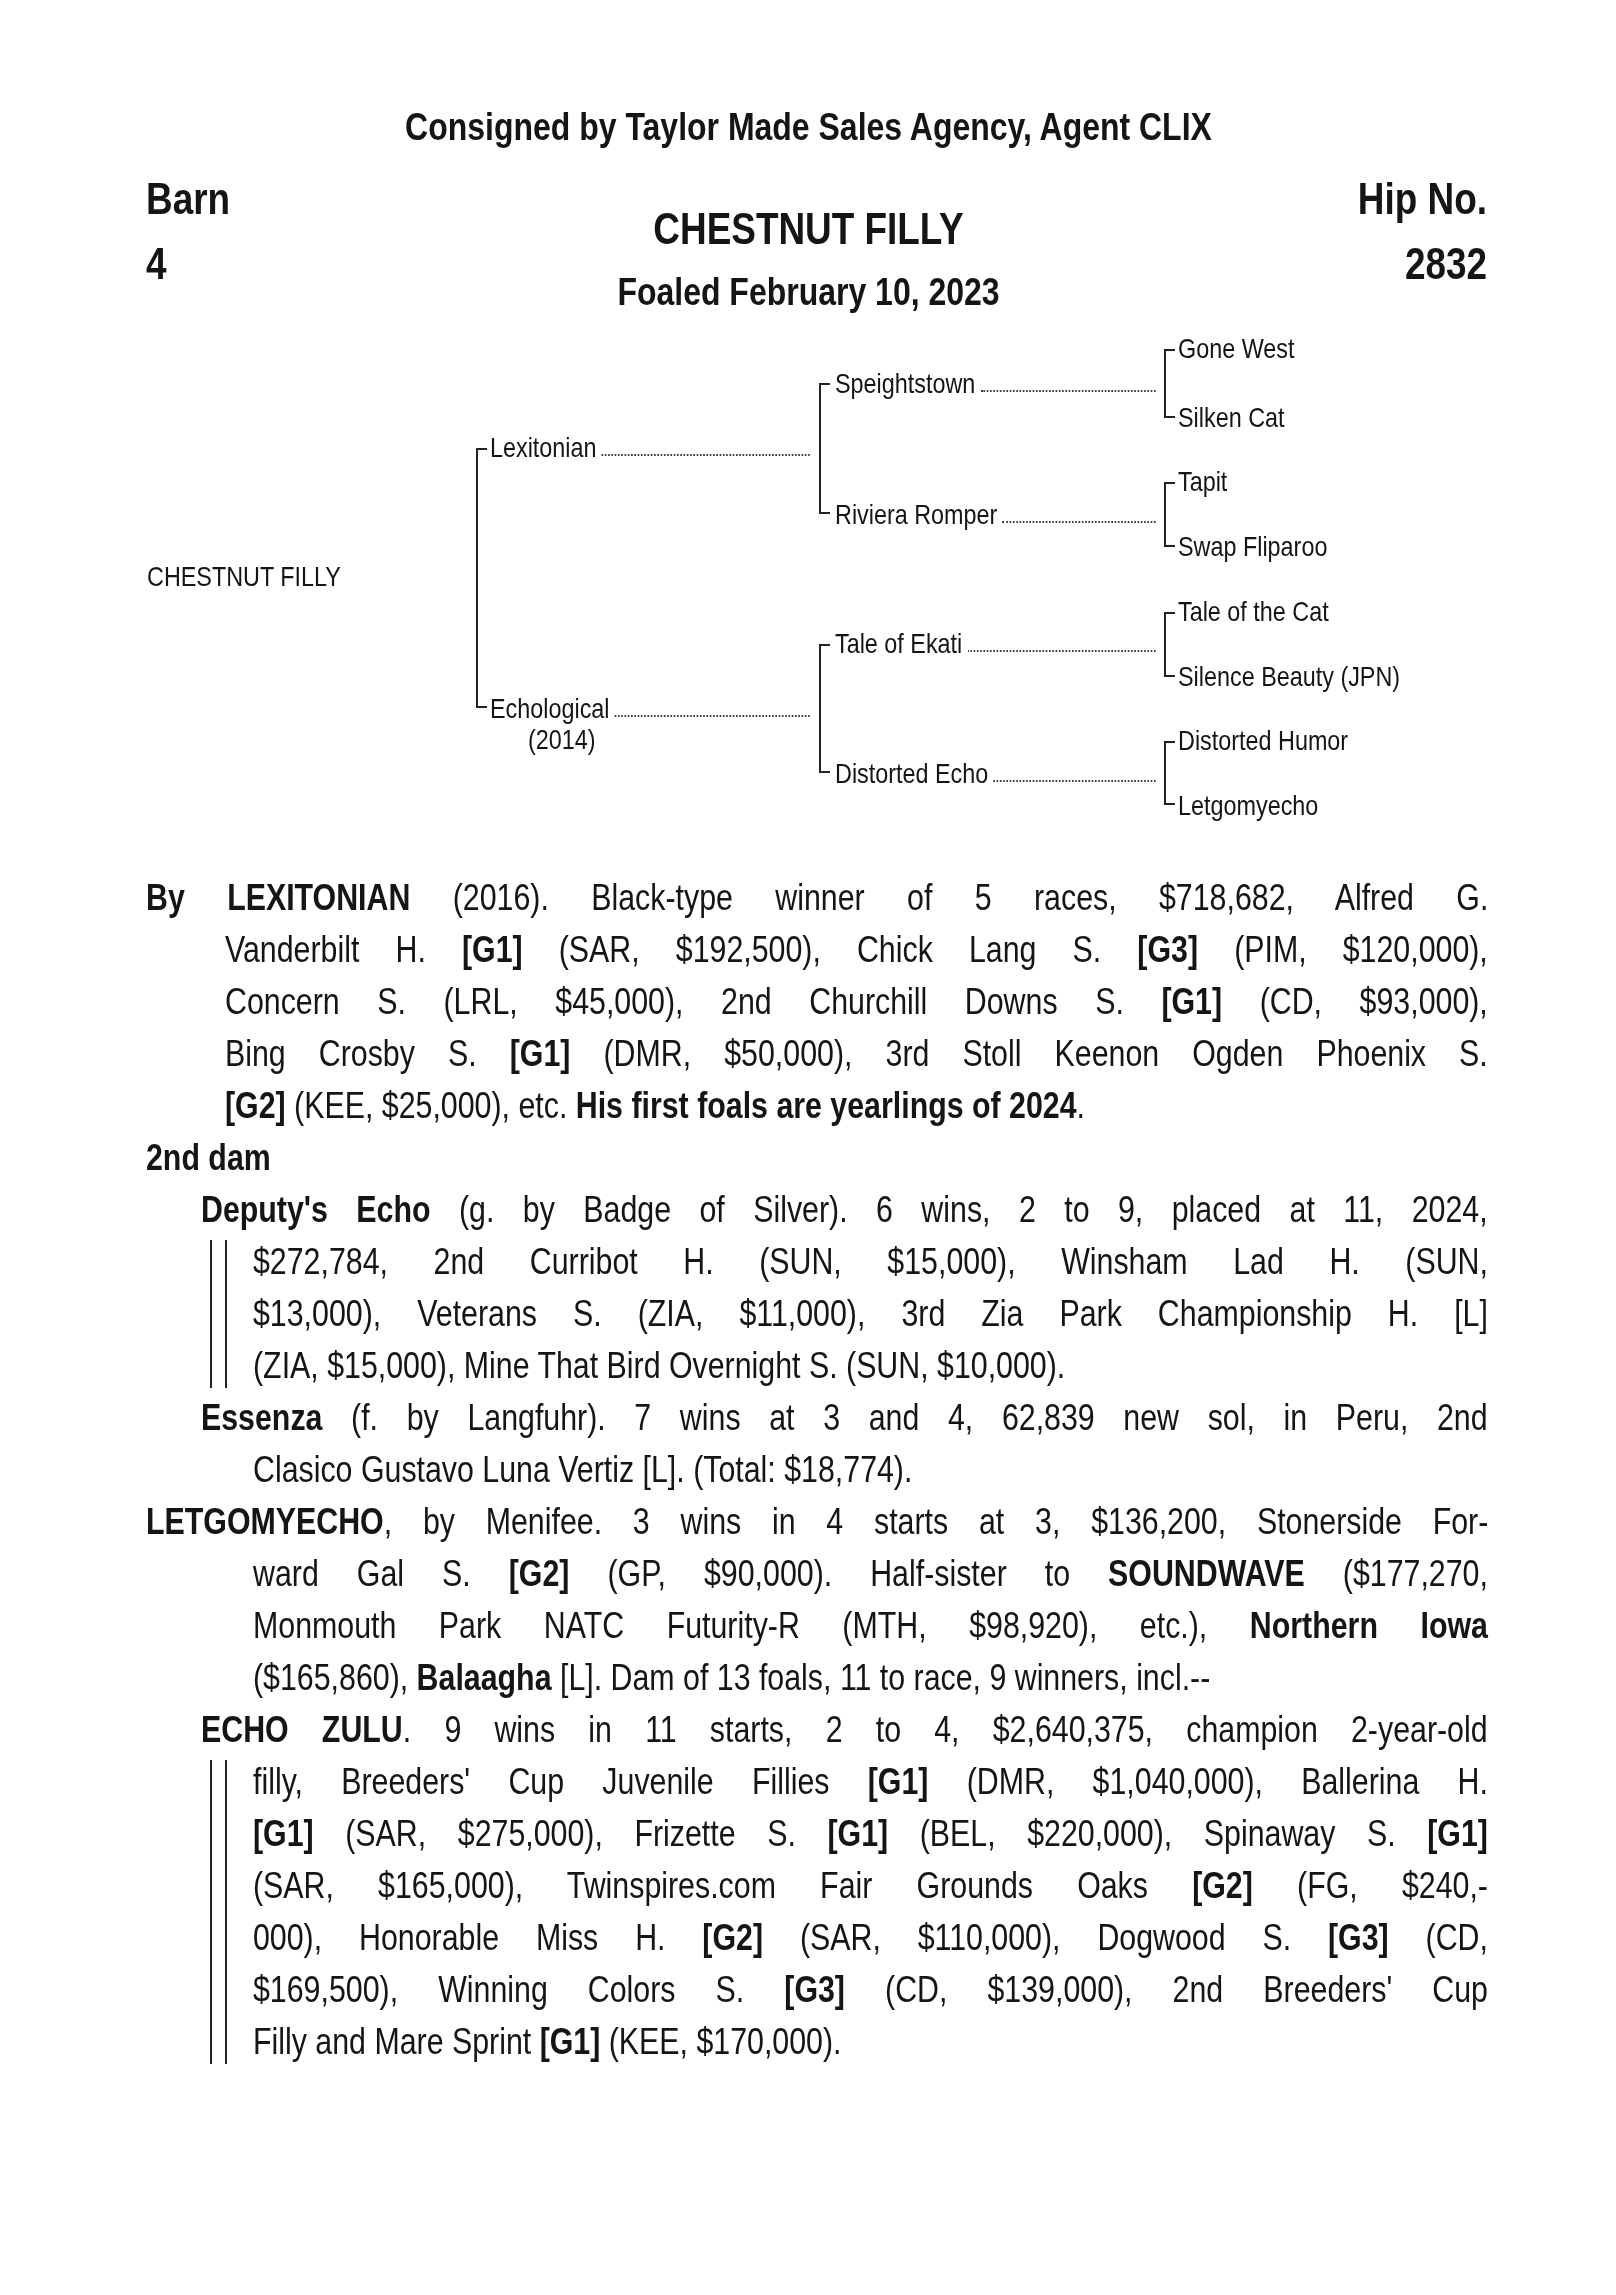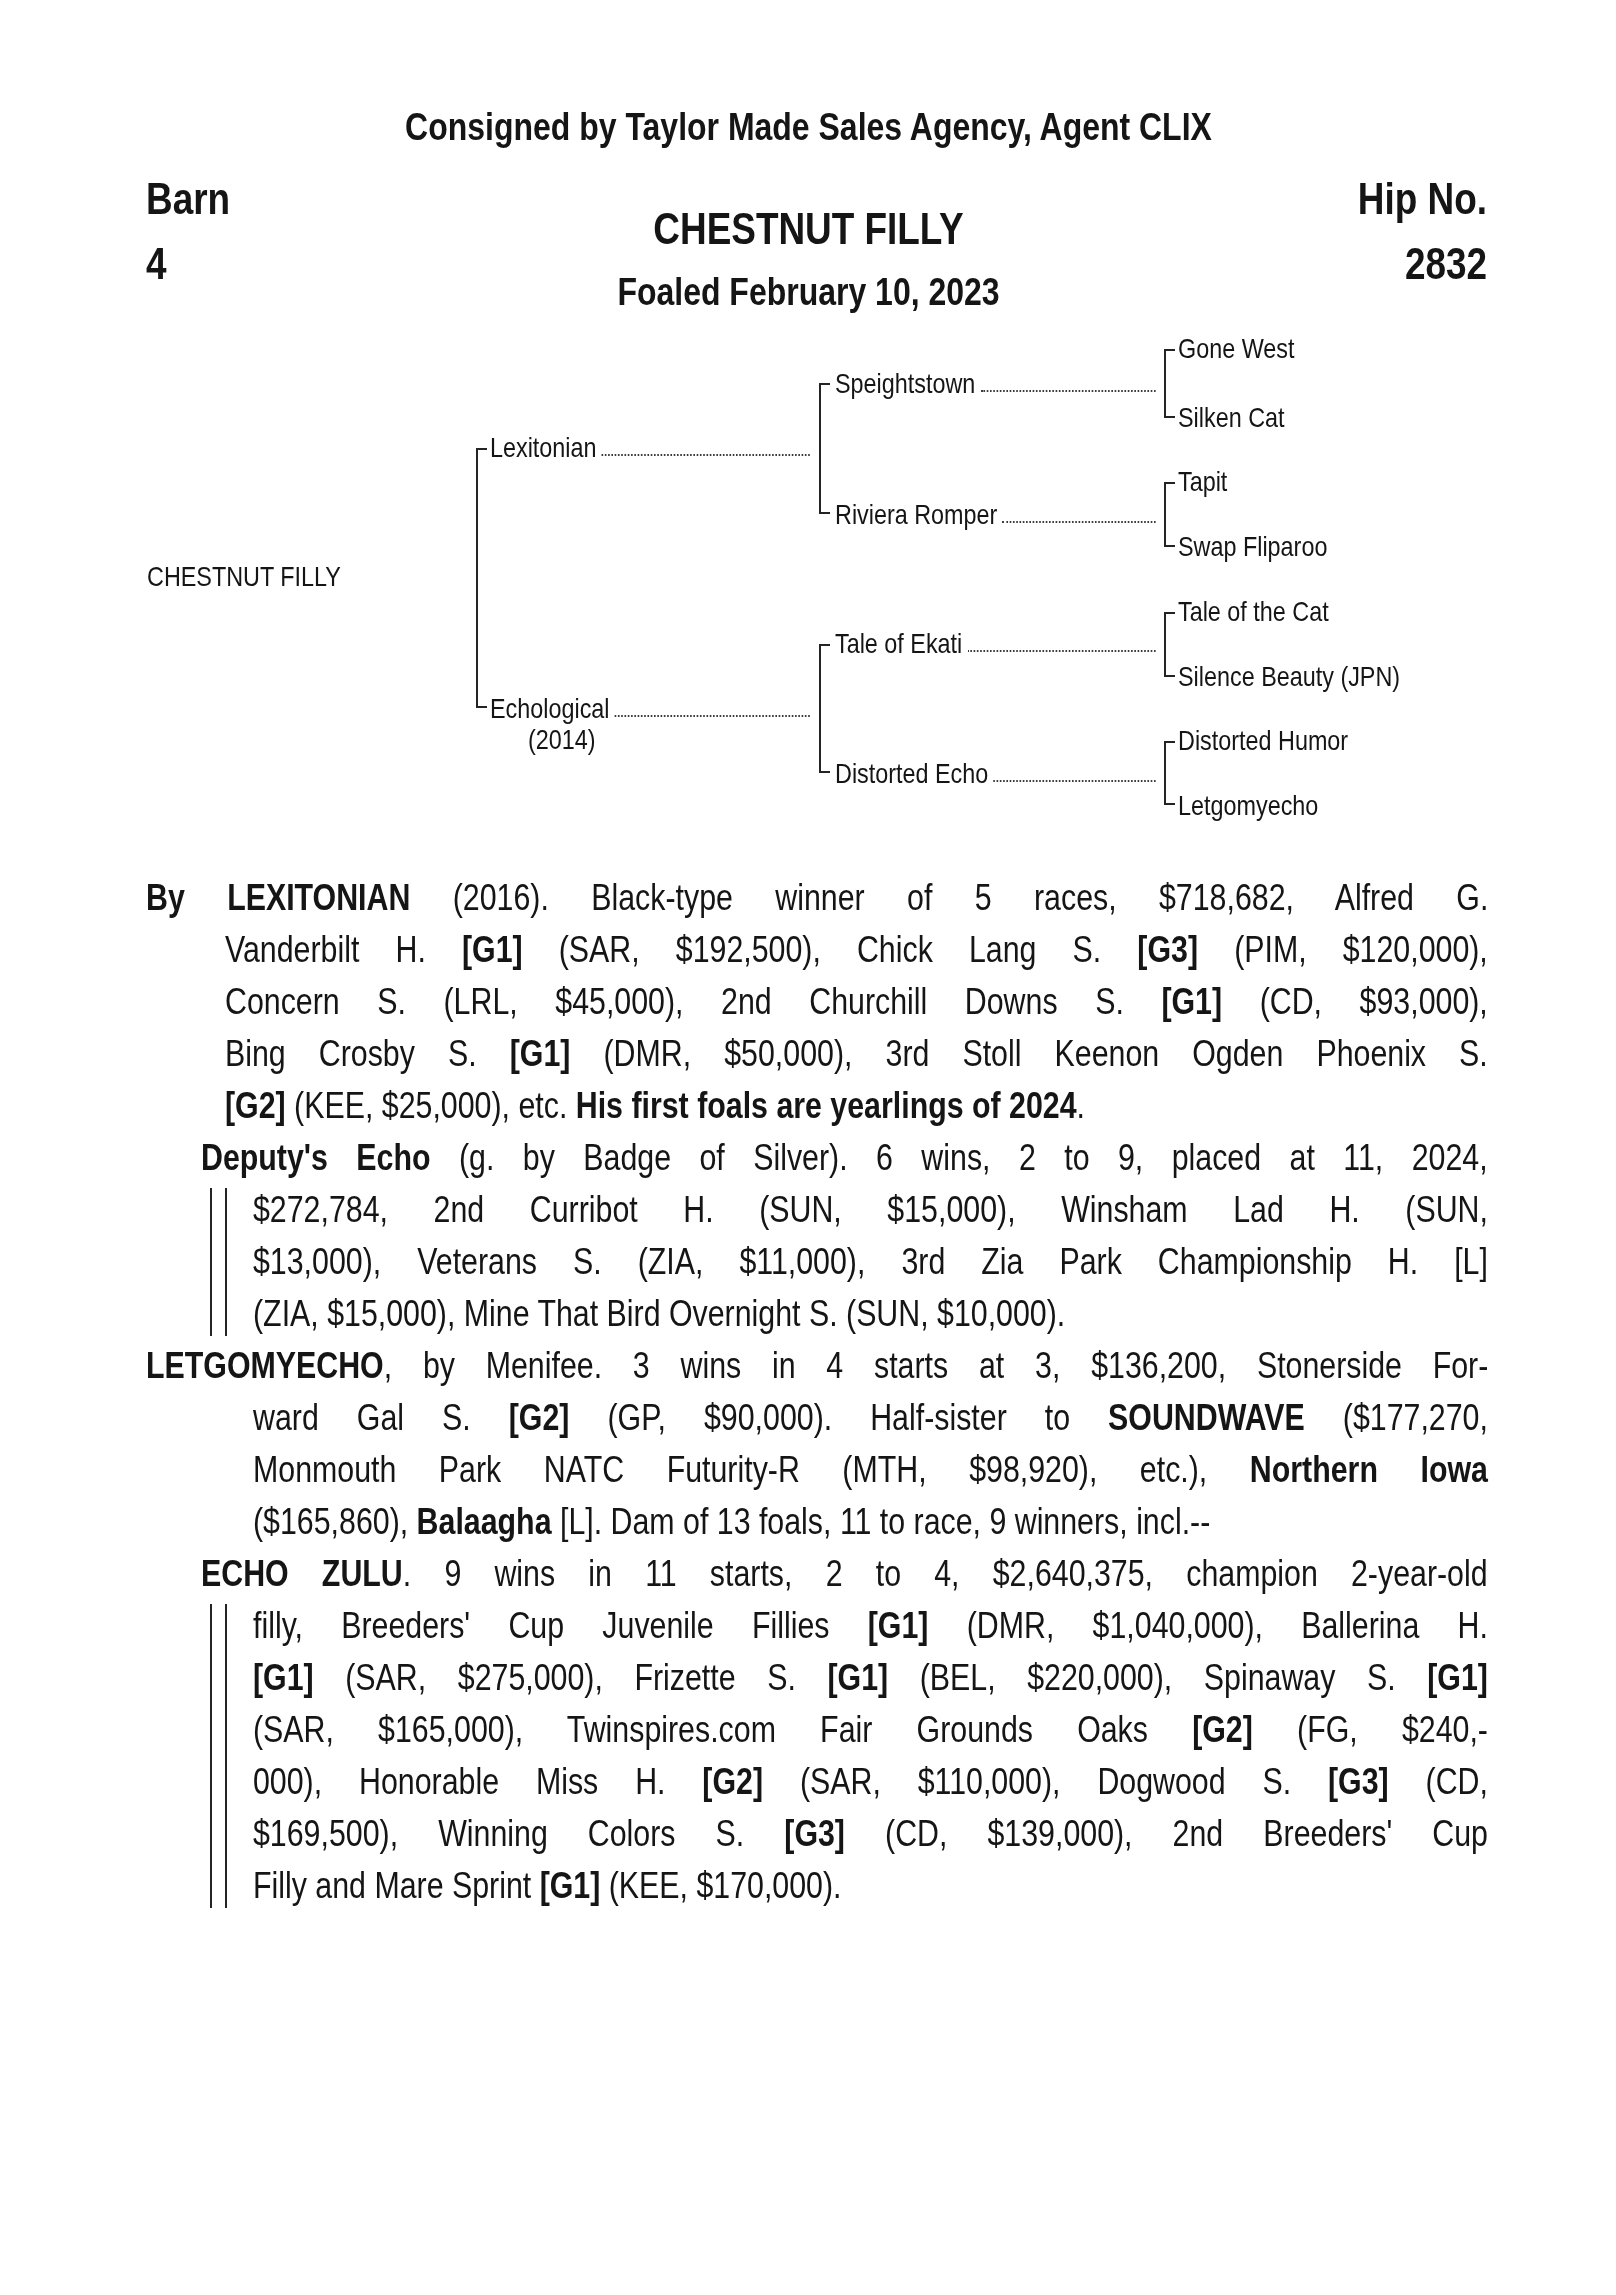--- a/index.html
+++ b/index.html
@@ -113,25 +113,32 @@
 
   <div id="bodytext">
       <div class="para">
         <div class="l j" style="margin-left: 0px; width: 1637px;"><b>By LEXITONIAN</b><span> (2016). Black-type winner of 5 races, $718,682, Alfred G.</span></div>
         <div class="l j" style="margin-left: 79px; width: 1540px;"><span>Vanderbilt H. </span><b>[G1]</b><span> (SAR, $192,500), Chick Lang S. </span><b>[G3]</b><span> (PIM, $120,000),</span></div>
         <div class="l j" style="margin-left: 79px; width: 1540px;"><span>Concern S. (LRL, $45,000), 2nd Churchill Downs S. </span><b>[G1]</b><span> (CD, $93,000),</span></div>
         <div class="l j" style="margin-left: 79px; width: 1540px;"><span>Bing Crosby S. </span><b>[G1]</b><span> (DMR, $50,000), 3rd Stoll Keenon Ogden Phoenix S.</span></div>
         <div class="l" style="margin-left: 79px; width: 1540px;"><b>[G2]</b><span> (KEE, $25,000), etc. </span><b>His first foals are yearlings of 2024</b><span>.</span></div>
       </div>
       <div class="para">
+        <div class="l hd" style="margin-left: 0px; width: 1637px;"><span>2nd dam</span></div>
+      </div>
+      <div class="para">
         <div class="l j" style="margin-left: 55px; width: 1569px;"><b>Deputy's Echo</b><span> (g. by Badge of Silver). 6 wins, 2 to 9, placed at 11, 2024,</span></div>
         <div class="l j" style="margin-left: 107px; width: 1506px;"><span>$272,784, 2nd Curribot H. (SUN, $15,000), Winsham Lad H. (SUN,</span></div>
         <div class="l j" style="margin-left: 107px; width: 1506px;"><span>$13,000), Veterans S. (ZIA, $11,000), 3rd Zia Park Championship H. [L]</span></div>
         <div class="l" style="margin-left: 107px; width: 1506px;"><span>(ZIA, $15,000), Mine That Bird Overnight S. (SUN, $10,000).</span></div>
         <div class="bars" style="top: 56px; height: 148px;"></div>
+      </div>
+      <div class="para">
+        <div class="l j" style="margin-left: 55px; width: 1569px;"><b>Essenza</b><span> (f. by Langfuhr). 7 wins at 3 and 4, 62,839 new sol, in Peru, 2nd</span></div>
+        <div class="l" style="margin-left: 107px; width: 1506px;"><span>Clasico Gustavo Luna Vertiz [L]. (Total: $18,774).</span></div>
       </div>
       <div class="para">
         <div class="l j" style="margin-left: 0px; width: 1637px;"><b>LETGOMYECHO</b><span>, by Menifee. 3 wins in 4 starts at 3, $136,200, Stonerside For-</span></div>
         <div class="l j" style="margin-left: 107px; width: 1506px;"><span>ward Gal S. </span><b>[G2]</b><span> (GP, $90,000). Half-sister to </span><b>SOUNDWAVE</b><span> ($177,270,</span></div>
         <div class="l j" style="margin-left: 107px; width: 1506px;"><span>Monmouth Park NATC Futurity-R (MTH, $98,920), etc.), </span><b>Northern Iowa</b></div>
         <div class="l" style="margin-left: 107px; width: 1506px;"><span>($165,860), </span><b>Balaagha</b><span> [L]. Dam of 13 foals, 11 to race, 9 winners, incl.--</span></div>
       </div>
       <div class="para">
         <div class="l j" style="margin-left: 55px; width: 1569px;"><b>ECHO ZULU</b><span>. 9 wins in 11 starts, 2 to 4, $2,640,375, champion 2-year-old</span></div>
         <div class="l j" style="margin-left: 107px; width: 1506px;"><span>filly, Breeders' Cup Juvenile Fillies </span><b>[G1]</b><span> (DMR, $1,040,000), Ballerina H.</span></div>

